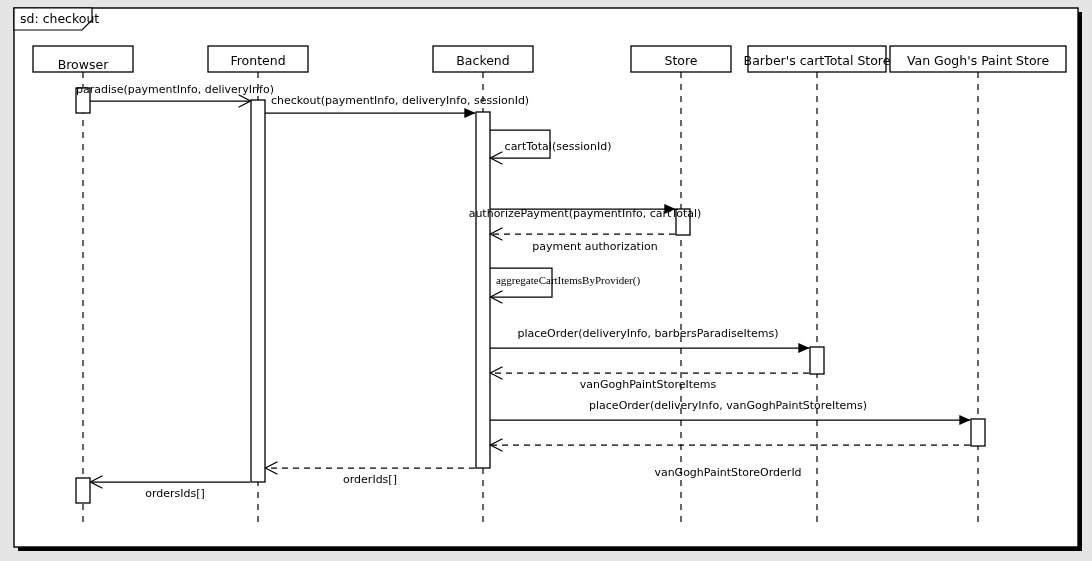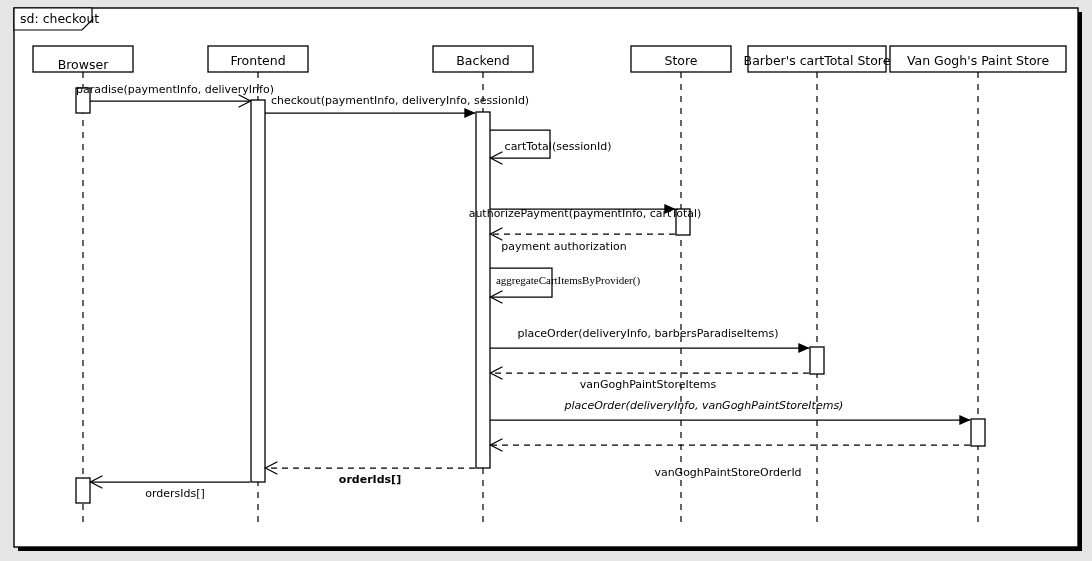--- a/index.html
+++ b/index.html
@@ -96,22 +96,22 @@
       <div class="ll-name" style="left: 83px; top: 64px;">Browser</div>
       <div class="ll-name" style="left: 258px; top: 60px;">Frontend</div>
       <div class="ll-name" style="left: 483px; top: 60px;">Backend</div>
       <div class="ll-name" style="left: 681px; top: 60px;">Store</div>
       <div class="ll-name" style="left: 817px; top: 60px;">Barber's cartTotal Store</div>
       <div class="ll-name" style="left: 978px; top: 60px;">Van Gogh's Paint Store</div>
       <div class="msg-label" style="left: 175px; top: 96px;">paradise(paymentInfo, deliveryInfo)</div>
       <div class="msg-label left" style="left: 271px; top: 107px;">checkout(paymentInfo, deliveryInfo, sessionId)</div>
       <div class="msg-label" style="left: 558px; top: 153px;">cartTotal(sessionId)</div>
       <div class="msg-label" style="left: 585px; top: 200px; margin-top: 20px;">authorizePayment(paymentInfo, cartTotal)</div>
-      <div class="msg-label" style="left: 564px; top: 253px;">payment authorization</div>
+      <div class="msg-label" style="left: 595px; top: 253px;">payment authorization</div>
       <div class="msg-label" style="left: 568px; top: 286px; font-family: Liberation Serif, serif;">aggregateCartItemsByProvider()</div>
       <div class="msg-label" style="left: 648px; top: 340px;">placeOrder(deliveryInfo, barbersParadiseItems)</div>
       <div class="msg-label" style="left: 648px; top: 391px;">vanGoghPaintStoreItems</div>
-      <div class="msg-label" style="left: 704px; top: 412px; font-style: italic;">placeOrder(deliveryInfo, vanGoghPaintStoreItems)</div>
+      <div class="msg-label" style="left: 728px; top: 412px;">placeOrder(deliveryInfo, vanGoghPaintStoreItems)</div>
       <div class="msg-label" style="left: 728px; top: 467px; margin-top: 12px;">vanGoghPaintStoreOrderId</div>
-      <div class="msg-label" style="left: 370px; top: 486px; font-weight: bold;">orderIds[]</div>
+      <div class="msg-label" style="left: 370px; top: 486px;">orderIds[]</div>
       <div class="msg-label" style="left: 175px; top: 500px; text-align: right;">ordersIds[]</div>
     </div>
 </div>
 
 </body></html>

